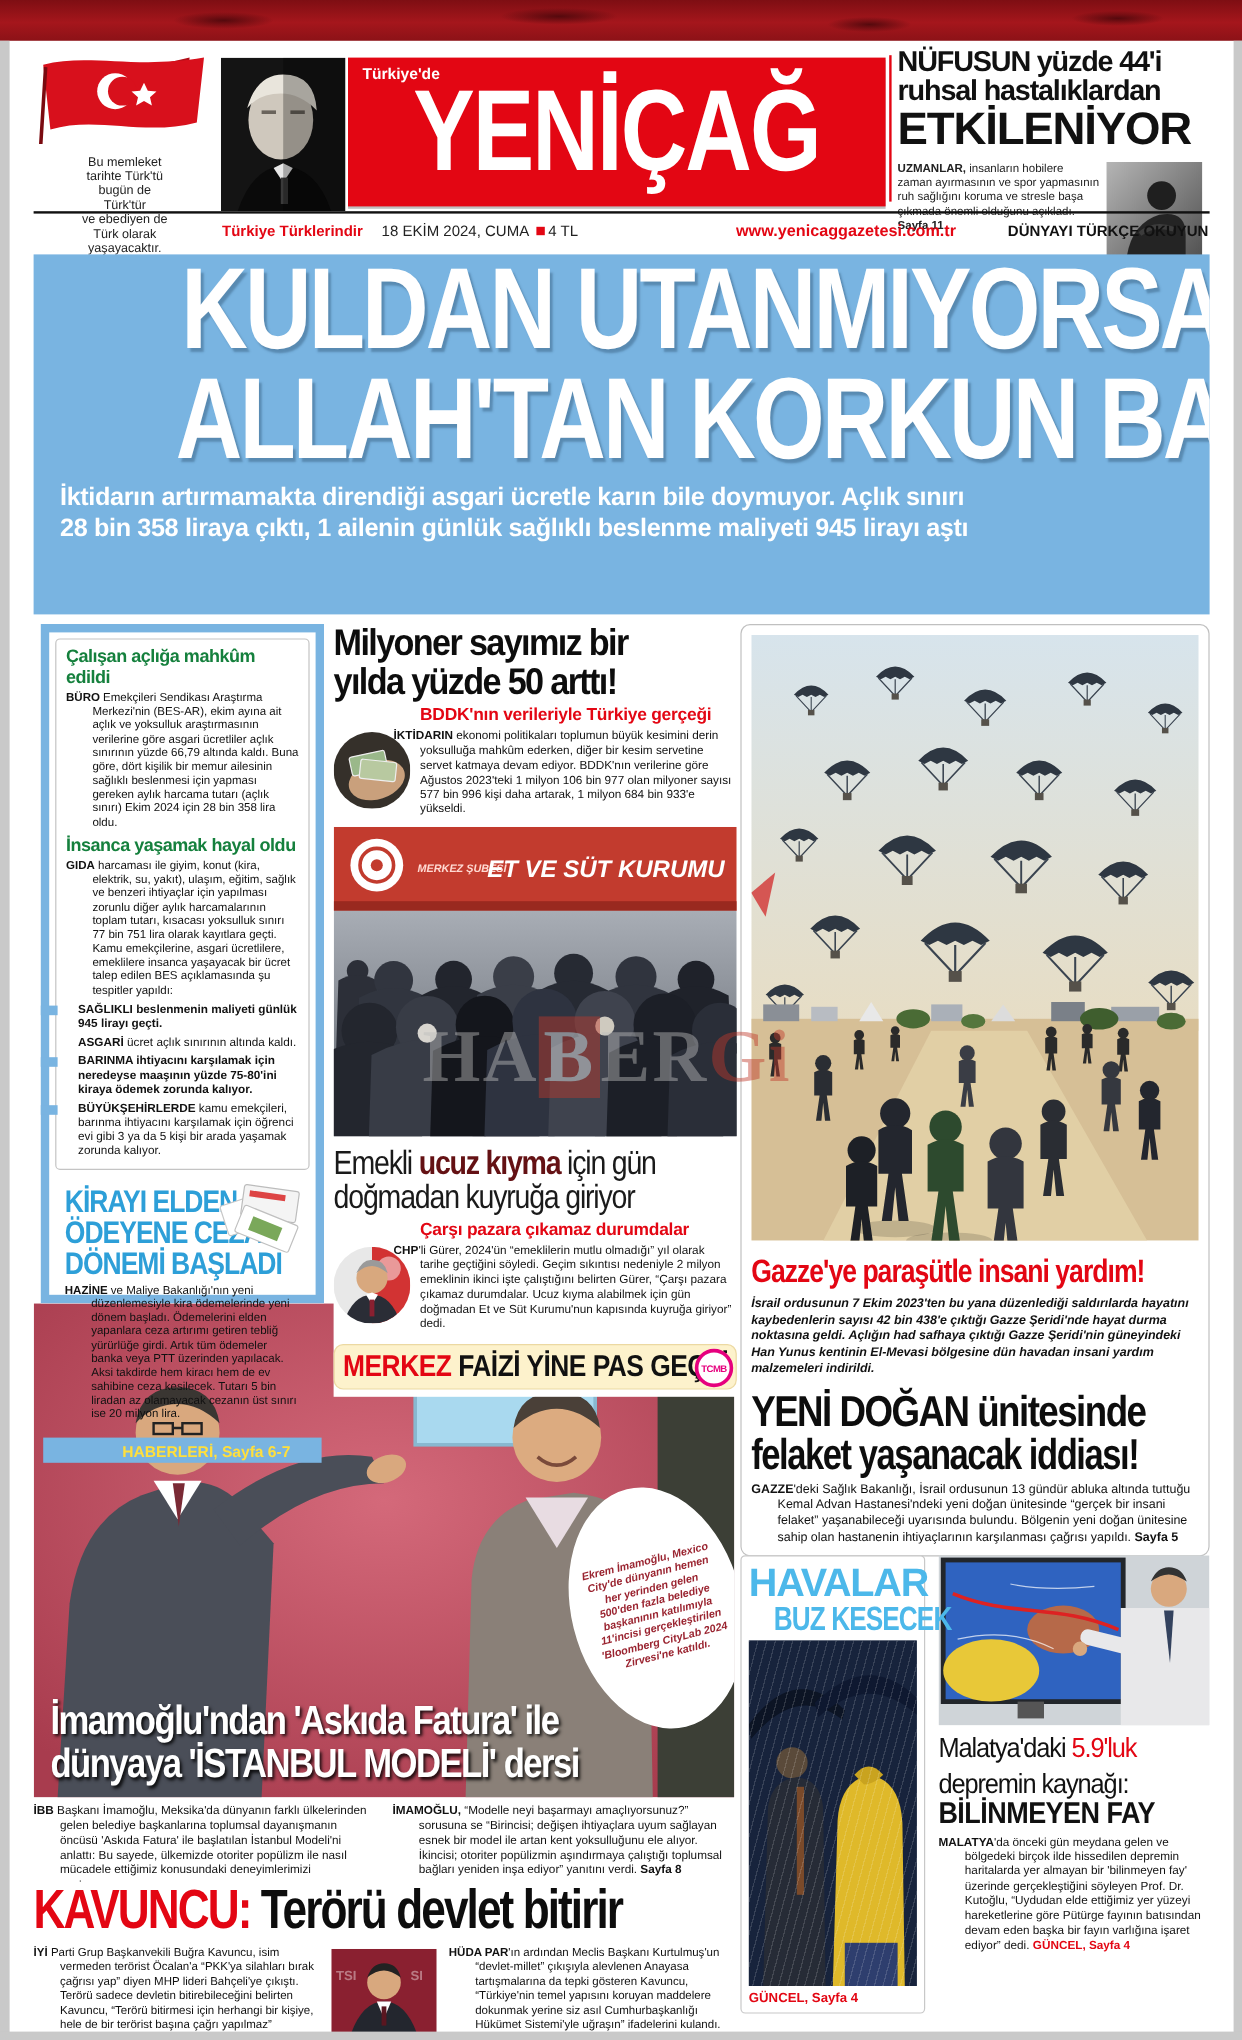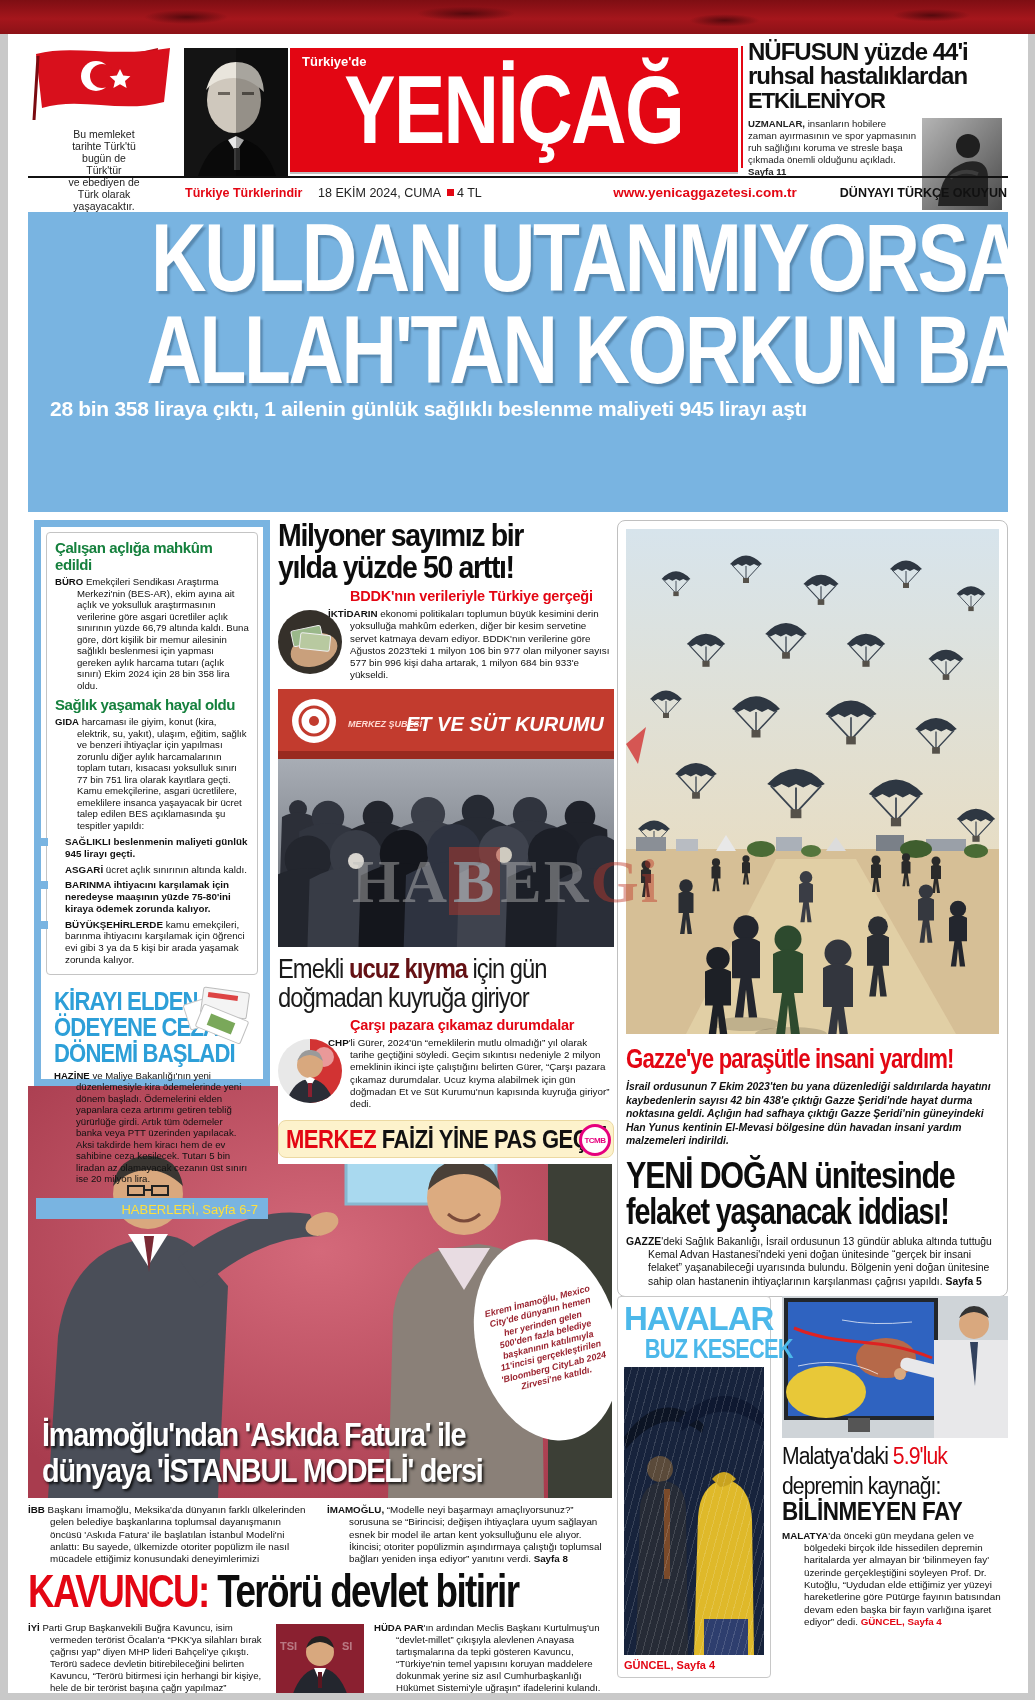--- a/index.html
+++ b/index.html
@@ -33,21 +33,21 @@
   .flagtext{font-size:10.5px;line-height:1.15;color:#222;margin-top:2px}
   .ataturk{position:absolute;left:184px;top:14px;width:104px;height:128px;overflow:hidden}
   .logoblock{position:absolute;left:290px;top:14px;width:448px;height:124px;background:#e30613;
     box-shadow:0 2px 0 rgba(0,0,0,.25)}
   .turkiyede{position:absolute;left:12px;top:6px;color:#fff;font-weight:bold;font-size:13px}
   .logo{position:absolute;left:0;top:14px;width:100%;text-align:center;color:#fff;font-weight:bold;
     font-size:96px;letter-spacing:-2px;line-height:1}
   .mast-divider{position:absolute;left:741px;top:12px;width:2px;height:122px;background:#e30613}
   .righthead{position:absolute;left:748px;top:6px;width:260px}
   .rh1,.rh2{font-weight:bold;font-size:24px;letter-spacing:-1px;color:#111;line-height:1.02}
-  .rh3{font-weight:bold;font-size:22px;letter-spacing:-1px;color:#111;line-height:1.05}
+  .rh3{font-weight:bold;font-size:38px;letter-spacing:-1px;color:#111;line-height:1.05}
   .uzrow{display:flex;gap:6px;margin-top:6px}
   .uztext{font-size:9.6px;line-height:1.25;color:#222;width:168px}
   .mentalphoto{width:80px;height:92px;overflow:hidden;flex:none}
   .mastline{position:absolute;left:28px;top:142px;width:980px;height:2px;background:#111}
   .mastrow{position:absolute;left:0;top:148px;width:1035px;height:26px;font-size:12px}
   .mr-slogan{position:absolute;left:185px;top:4px;color:#e30613;font-weight:bold;font-size:12.5px}
   .mr-date{position:absolute;left:318px;top:4px;color:#222;font-size:12.5px}
   .sq{display:inline-block;width:7px;height:7px;background:#e30613;margin:0 3px 1px 6px}
   .mr-web{position:absolute;left:560px;top:3px;width:290px;text-align:center;color:#e30613;font-weight:bold;font-size:13.5px}
   .mr-motto{position:absolute;right:28px;top:4px;color:#111;font-weight:bold;font-size:12.5px}
@@ -67,22 +67,22 @@
   .lb-title{color:#15803d;font-weight:bold;font-size:15px;letter-spacing:-.4px;margin-bottom:3px}
   .lb-title.big{font-size:16.5px}
   .lb-body{font-size:9.6px;line-height:1.2;color:#111;margin-bottom:5px}
   .bullet{position:relative;font-size:9.8px;line-height:1.2;color:#111;margin-bottom:4px;padding-left:10px}
   .bullet b{font-weight:bold}
   .bullet.allb{font-weight:bold}
   .bullet.bar:before{content:"";position:absolute;left:-21px;top:2px;width:14px;height:8px;background:#79b4e1}
   .kirahead{position:relative;color:#2d9fd8;font-weight:bold;font-size:26px;line-height:1.0;
     letter-spacing:-1px;margin:6px 0 4px}
   .envelopes{position:absolute;right:-6px;top:-8px;width:78px;height:64px}
-  .lb-footer{background:#79b4e1;color:#ffdf3c;font-weight:normal;font-size:13px;text-align:right;
-    padding:4px 10px 2px;margin:4px -5px 0}
+  .lb-footer{background:#79b4e1;color:#ffdf3c;font-weight:bold;font-size:13px;text-align:right;
+    padding:4px 26px 2px;margin:4px -5px 0}
 
   
   .colmid{position:absolute;left:278px;top:520px;width:336px;background:#fff;z-index:2;padding-bottom:6px}
   .midh{font-weight:bold;color:#0d0d0d;font-size:31px;line-height:1.02;letter-spacing:-1.5px}
   .kicker{color:#e30613;font-weight:bold;font-size:14.5px;margin:5px 0 4px;letter-spacing:-.2px}
   .midbody{font-size:9.8px;line-height:1.24;color:#111}
   .circphoto{float:left;width:64px;height:64px;border-radius:50%;overflow:hidden;margin:2px 8px 2px 0;flex:none}
   .etsut{width:336px;height:258px;margin-top:8px;overflow:hidden}
   .emekh{font-size:28px;line-height:1.02;letter-spacing:-1.2px;color:#1a1a1a;margin-top:8px}
   .emekh b{color:#641114}
@@ -215,28 +215,29 @@
       <span class="mr-slogan">Türkiye Türklerindir</span>
       <span class="mr-date"><span>18 EKİM 2024, CUMA</span><span class="sq"></span><span>4 TL</span></span>
       <span class="mr-web">www.yenicaggazetesi.com.tr</span>
       <span class="mr-motto">DÜNYAYI TÜRKÇE OKUYUN</span>
     </div>
   </header>
 
   <section class="leadblock">
     <div class="leadh"><span class="cx" style="transform:scaleX(.8)">KULDAN UTANMIYORSANIZ</span></div>
     <div class="leadh"><span class="cx" style="transform:scaleX(.8)">ALLAH'TAN KORKUN BARİ</span></div>
+    <div class="leadsub">İktidarın artırmamakta direndiği asgari ücretle karın bile doymuyor. Açlık sınırı</div>
     <div class="leadsub" style="padding-top:0">28 bin 358 liraya çıktı, 1 ailenin günlük sağlıklı beslenme maliyeti 945 lirayı aştı</div>
   </section>
 
   <aside class="leftbox">
     <div class="lb-in">
       <div class="lb-title">Çalışan açlığa mahkûm edildi</div>
       <p class="lb-body hang"><b>BÜRO</b><span> Emekçileri Sendikası Araştırma Merkezi'nin (BES-AR), ekim ayına ait açlık ve yoksulluk araştırmasının verilerine göre asgari ücretliler açlık sınırının yüzde 66,79 altında kaldı. Buna göre, dört kişilik bir memur ailesinin sağlıklı beslenmesi için yapması gereken aylık harcama tutarı (açlık sınırı) Ekim 2024 için 28 bin 358 lira oldu.</span></p>
-      <div class="lb-title">Sağlık yaşamak hayal oldu</div>
+      <div class="lb-title">İnsanca yaşamak hayal oldu</div>
       <p class="lb-body hang"><b>GIDA</b><span> harcaması ile giyim, konut (kira, elektrik, su, yakıt), ulaşım, eğitim, sağlık ve benzeri ihtiyaçlar için yapılması zorunlu diğer aylık harcamalarının toplam tutarı, kısacası yoksulluk sınırı 77 bin 751 lira olarak kayıtlara geçti. Kamu emekçilerine, asgari ücretlilere, emeklilere insanca yaşayacak bir ücret talep edilen BES açıklamasında şu tespitler yapıldı:</span></p>
       <div class="bullet allb bar"><b>SAĞLIKLI</b><span> beslenmenin maliyeti günlük 945 lirayı geçti.</span></div>
       <div class="bullet"><b>ASGARİ</b><span> ücret açlık sınırının altında kaldı.</span></div>
       <div class="bullet allb bar"><b>BARINMA</b><span> ihtiyacını karşılamak için neredeyse maaşının yüzde 75-80'ini kiraya ödemek zorunda kalıyor.</span></div>
       <div class="bullet bar"><b>BÜYÜKŞEHİRLERDE</b><span> kamu emekçileri, barınma ihtiyacını karşılamak için öğrenci evi gibi 3 ya da 5 kişi bir arada yaşamak zorunda kalıyor.</span></div>
     </div>
     <div class="lb-in" style="border:none;padding-top:2px">
       <div class="kirahead">
         <span class="cx ol" style="transform:scaleX(.85)">KİRAYI ELDEN</span><br>
         <span class="cx ol" style="transform:scaleX(.85)">ÖDEYENE CEZA</span><br>

